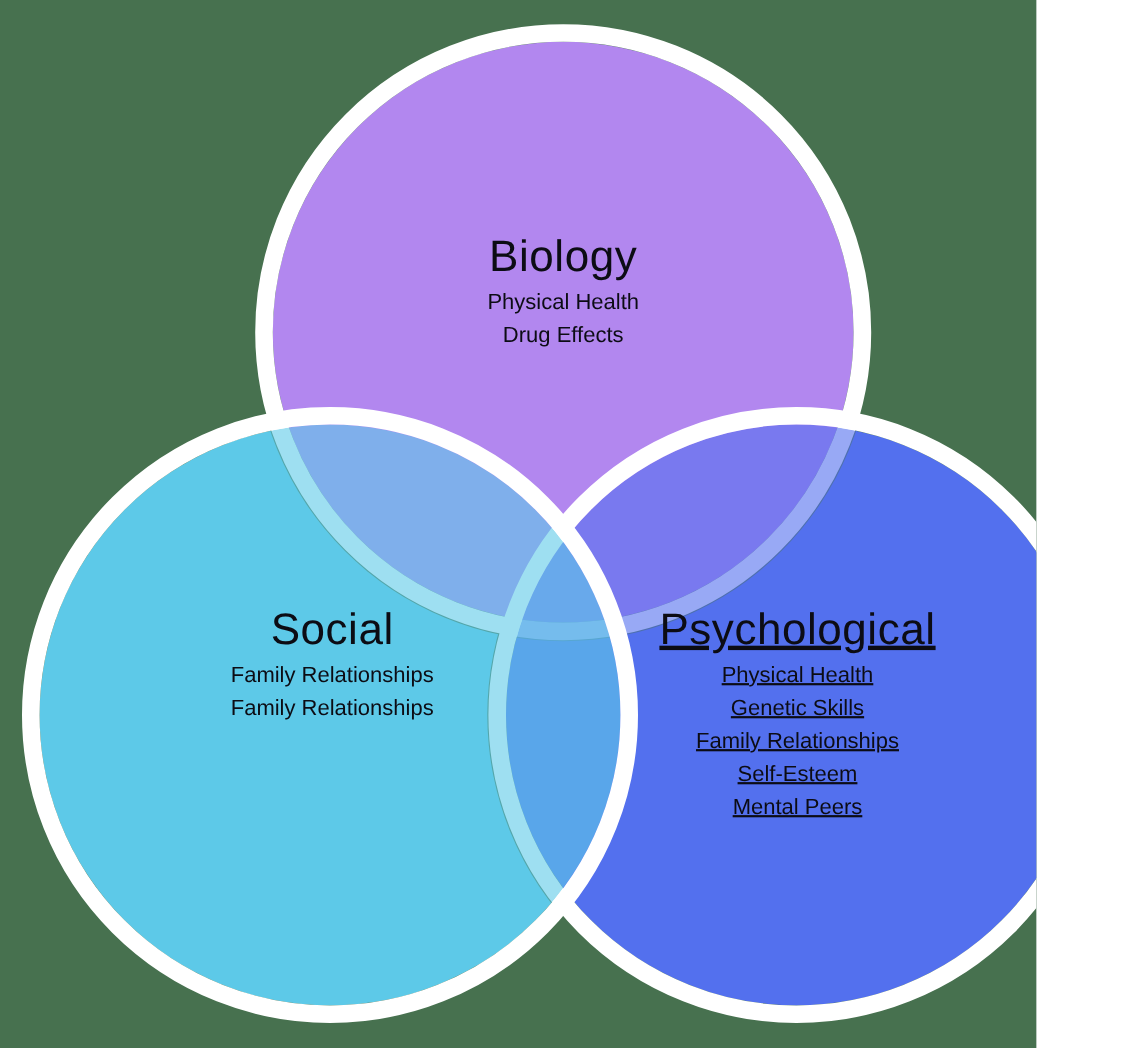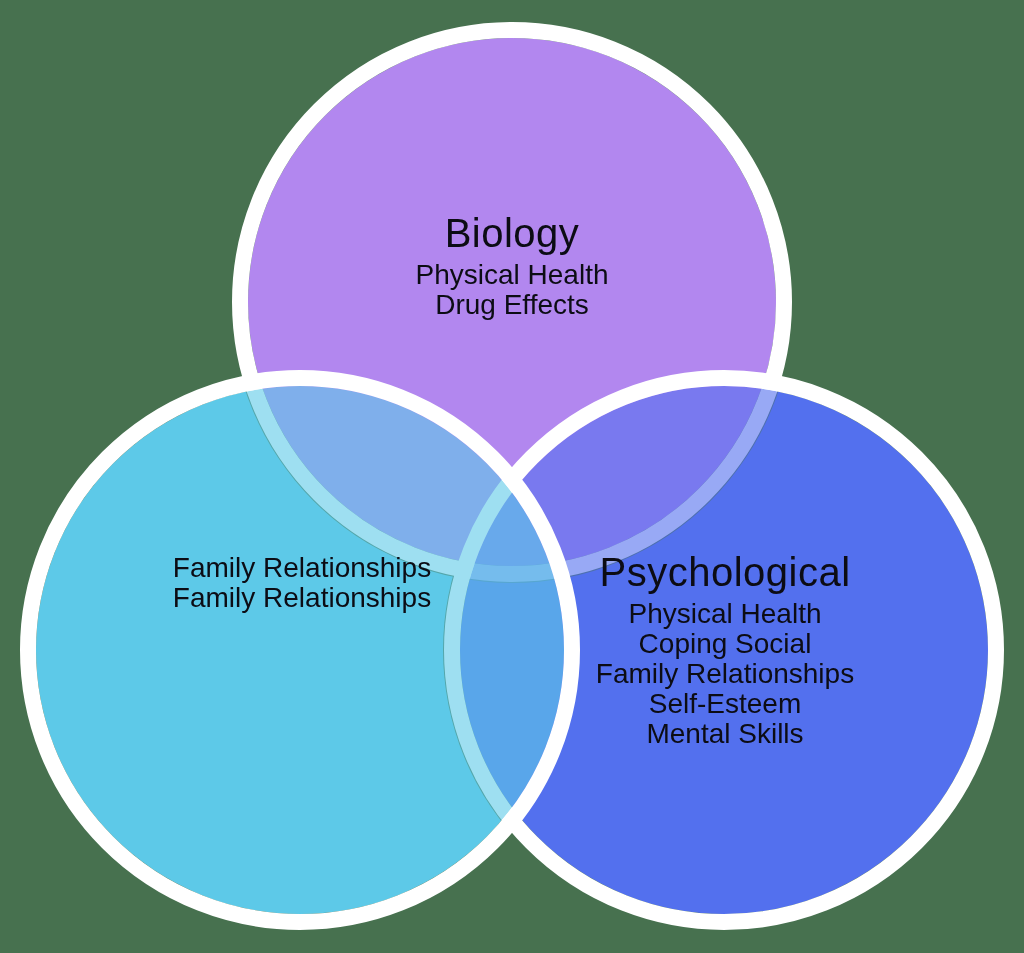--- a/index.html
+++ b/index.html
@@ -1,21 +1,21 @@
 <!DOCTYPE html>
 <html><head>
 <meta charset="utf-8">
 <style>
   html, body {
     margin: 0;
     padding: 0;
   }
   .stage {
     position: relative;
-    width: 1024px;
+    width: 942px;
     height: 953px;
     overflow: hidden;
     font-family: "Liberation Sans", sans-serif;
   }
   .venn-svg {
     position: absolute;
     left: 0;
     top: 0;
     width: 1024px;
     height: 953px;
@@ -30,26 +30,26 @@
   }
   .label-block .heading {
     font-size: 40px;
     line-height: 46px;
     letter-spacing: 0.5px;
   }
   .label-block .items {
     margin-top: 4px;
   }
   .label-block .item {
-    font-size: 28px;
+    font-size: 20px;
     line-height: 30px;
   }
   .block-biology       { left: 512px; top: 210px; }
   .block-social        { left: 302px; top: 549px; }
-  .block-psychological { left: 725px; top: 549px; }
+  .block-psychological { left: 725px; top: 549px; text-decoration: underline; }
 </style>
 </head>
 <body>
 
 <div class="stage" style="background: rgb(71, 113, 79); color: rgb(12, 12, 20);">
 
   <svg class="venn-svg" viewBox="0 0 1024 953" xmlns="http://www.w3.org/2000/svg">
     <defs>
 
       <mask id="psychPreMask">
@@ -88,30 +88,31 @@
 
   <div class="label-block block-biology">
     <div class="heading">Biology</div>
     <div class="items">
       <div class="item">Physical Health</div>
       <div class="item">Drug Effects</div>
     </div>
   </div>
 
   <div class="label-block block-social">
+    <div class="heading">Social</div>
     <div class="items">
       <div class="item">Family Relationships</div>
       <div class="item">Family Relationships</div>
     </div>
   </div>
 
   <div class="label-block block-psychological">
     <div class="heading">Psychological</div>
     <div class="items">
       <div class="item">Physical Health</div>
-      <div class="item">Coping Social</div>
+      <div class="item">Genetic Skills</div>
       <div class="item">Family Relationships</div>
       <div class="item">Self-Esteem</div>
-      <div class="item">Mental Skills</div>
+      <div class="item">Mental Peers</div>
     </div>
   </div>
 
 </div>
 
 </body></html>

